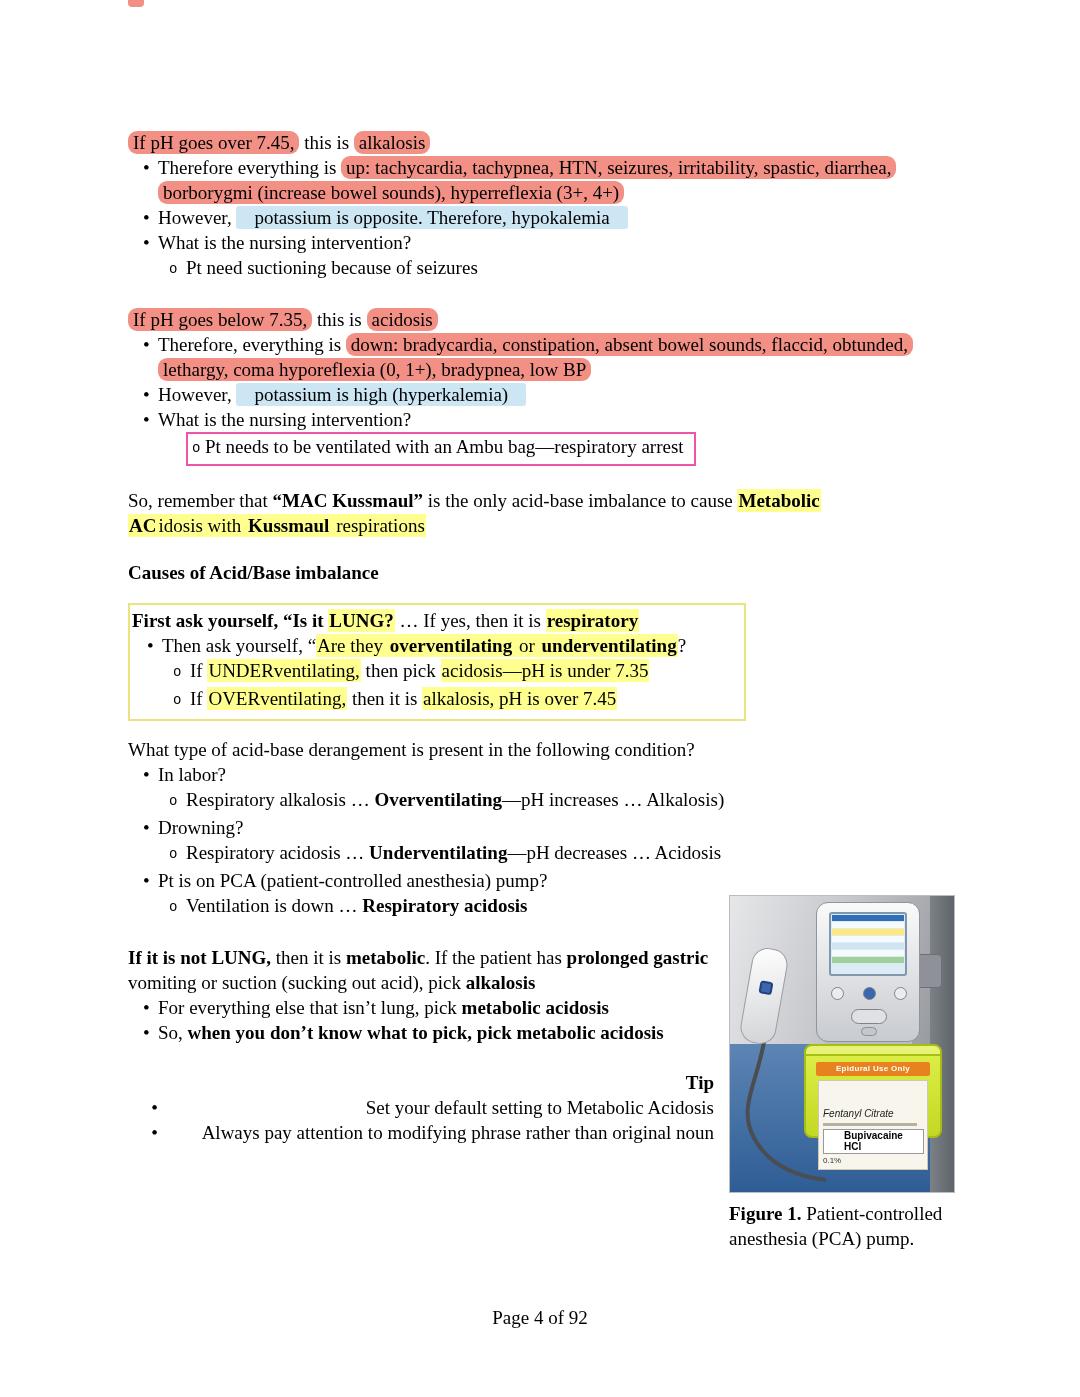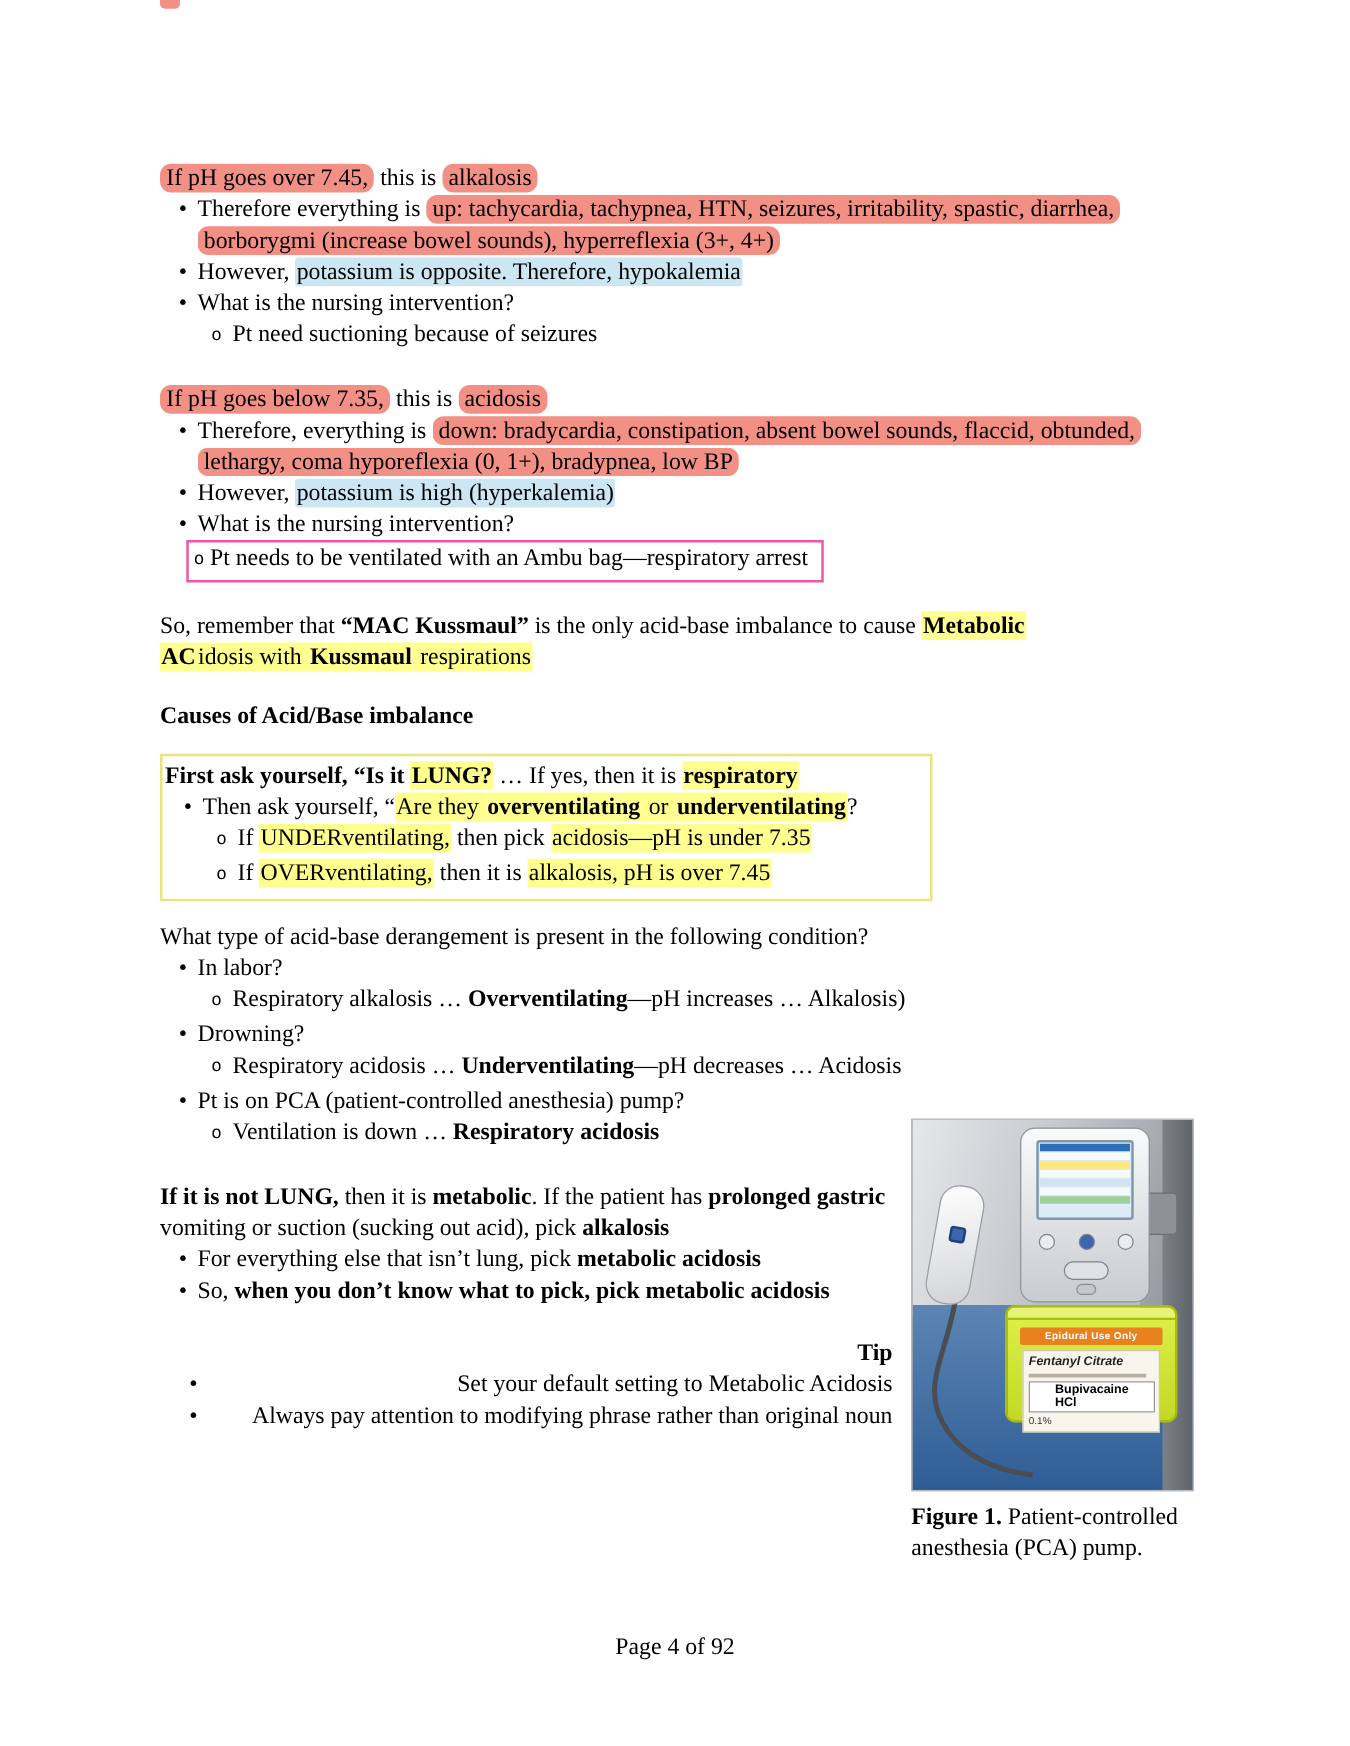--- a/index.html
+++ b/index.html
@@ -25,24 +25,24 @@
   .li { display:flex; align-items:flex-start; }
   .li .m { flex:0 0 auto; }
   .li1 > .m { width:30px; padding-left:15px; }
   .li2 > .m { width:58px; padding-left:41px; }
   .li1 > .m::before { content:"•"; }
   .li2 > .m::before { content:"o"; font-family:"Liberation Mono", monospace; font-size:14px; position:relative; top:-1px; }
   .t { flex:1 1 auto; }
 
   .b { font-weight:bold; }
   .hl-red { background:#f29086; border-radius:9px; padding:1px 5px; box-decoration-break:clone; -webkit-box-decoration-break:clone; }
-  .hl-blue { background:#cde6f4; border-radius:3px; padding:1px 1px;margin-top:12px; }
+  .hl-blue { background:#cde6f4; border-radius:3px; padding:1px 18px;margin-top:12px; }
   .hl-yellow { background:#ffff8f; padding:1px 1px; box-decoration-break:clone; -webkit-box-decoration-break:clone; }
 
-  .pink-box { margin-left:21px; border:2px solid #ee55a8; padding:0 10px 2px 0; width:fit-content; }
+  .pink-box { margin-left:58px; border:2px solid #ee55a8; padding:0 10px 2px 0; width:fit-content; }
   .pink-box > .m { width:17px; padding-left:4px; }
 
   
   .figure { position:absolute; left:729px; top:895px; width:226px; }
   .photo { position:relative; width:226px; height:298px; overflow:hidden; background:#9aa0a8; border:1px solid #b9bcc0; }
   .ph-wall { position:absolute; left:0; top:0; right:0; height:158px; background:linear-gradient(105deg,#e6e7e9 0%,#c6c8cc 45%,#8e9197 100%); }
   .ph-sheet { position:absolute; left:0; right:0; bottom:0; height:148px; background:linear-gradient(180deg,#5d85b4,#2e5d95); }
   .ph-pole { position:absolute; right:0; top:0; width:24px; height:100%; background:linear-gradient(90deg,#7c8087,#5f636a); }
   .clamp { position:absolute; right:12px; top:58px; width:28px; height:34px; background:#8e9298; border-radius:4px; border:1px solid #6c7076; }
   .mount { position:absolute; left:96px; top:138px; width:86px; height:16px; background:#b9bdc2; border-radius:3px; }
@@ -61,21 +61,21 @@
   .pbtn-blue { background:#3a66b0; }
   .pump-oval { position:absolute; left:34px; top:106px; width:36px; height:15px; border-radius:8px; background:#dfe1e4; border:1px solid #7e848b; }
   .pump-oval2 { position:absolute; left:44px; top:124px; width:16px; height:9px; border-radius:5px; background:#c4c7cb; border:1px solid #8a9097; }
   .cable { position:absolute; left:0; top:0; pointer-events:none; }
   .remote { position:absolute; left:16px; top:52px; width:36px; height:96px; background:linear-gradient(160deg,#ffffff,#d2d3d6); border:1px solid #9b9ea3; border-radius:16px; transform:rotate(10deg); }
   .remote-btn { width:13px; height:13px; background:#3a66b0; border:2px solid #24407a; margin:32px auto 0; border-radius:3px; }
   .cassette { position:absolute; left:74px; top:148px; width:138px; height:94px; background:linear-gradient(180deg,#dff04a,#c3d826); border:2px solid #a8bd12; border-radius:8px; }
   .cassette-lid { height:10px; border-bottom:2px solid #aabf14; background:rgba(255,255,255,0.25); border-radius:6px 6px 0 0; }
   .label-epidural { margin:6px 10px 0; height:14px; background:#e8821e; color:#fff; font-family:"Liberation Sans", sans-serif; font-size:8px; line-height:14px; text-align:center; font-weight:bold; border-radius:2px; letter-spacing:0.3px; }
   .label-main { margin:4px 12px 0; background:#f7f5ec; border:1px solid #cfc9b4; padding:3px 4px 4px; font-family:"Liberation Sans", sans-serif; line-height:1.15; }
-  .fentanyl { font-size:10px; font-style:italic; font-weight:bold; color:#222; }
+  .fentanyl { font-size:10px; font-style:italic; font-weight:normal; color:#222;margin-top:24px; }
   .microtext { height:3px; background:#b5b0a0; margin:3px 6px 3px 0; }
   .bupi { font-size:10px; font-weight:bold; background:#ffffff; border:1px solid #999; padding:0 20px; display:inline-block; }
   .strength { font-size:8px; color:#333; margin-top:1px; }
   .caption { margin-top:8px; width:215px; }
 
   .footer { position:absolute; left:0; width:100%; top:1305px; text-align:center; }
 </style>
 </head>
 <body>
 

